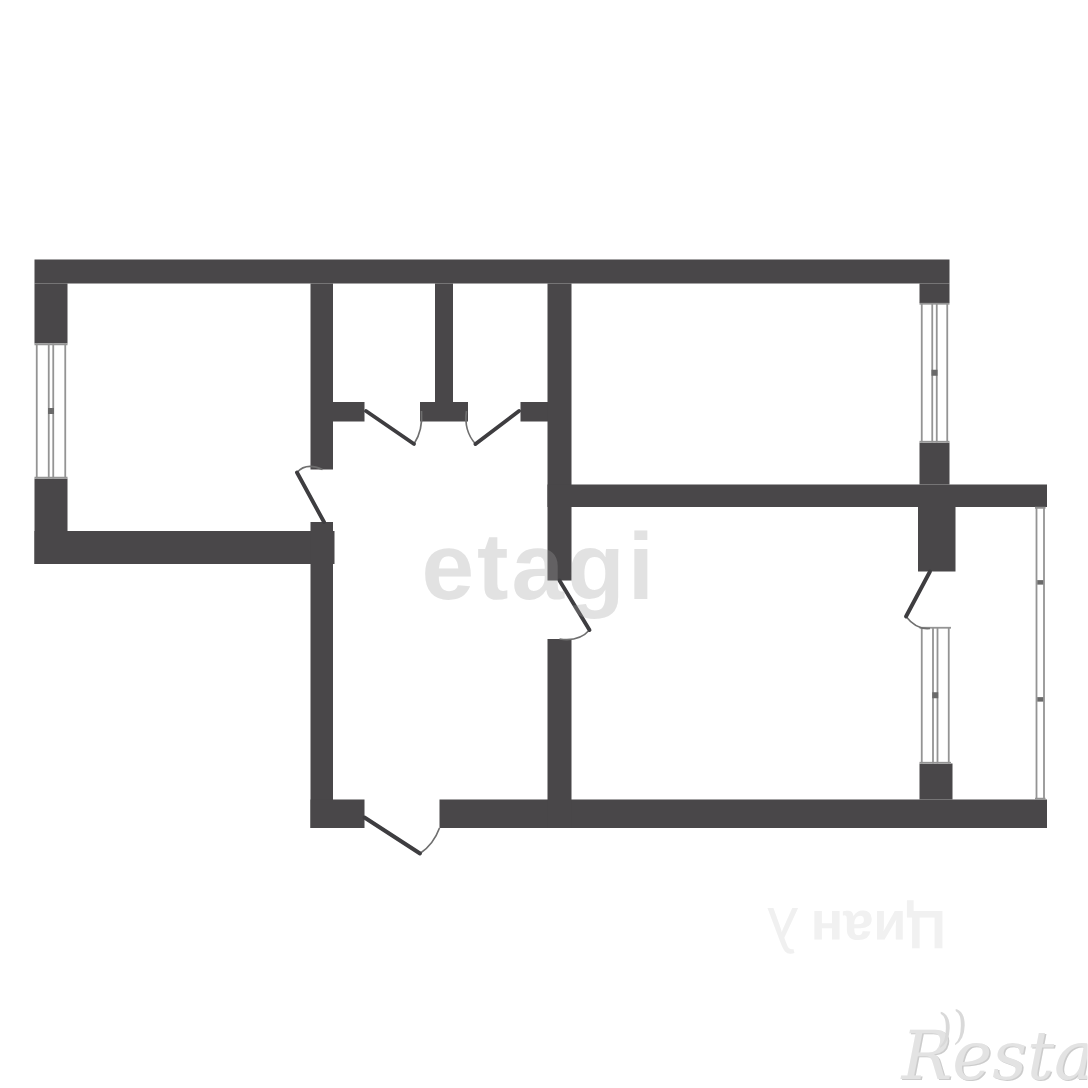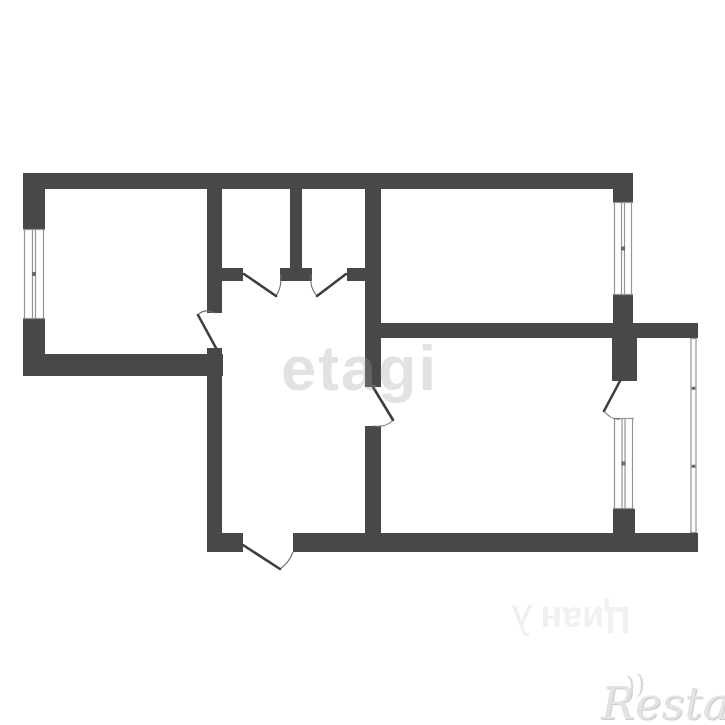--- a/index.html
+++ b/index.html
@@ -2,21 +2,21 @@
 <html><head>
 <meta charset="utf-8">
 <style>
   html,body{margin:0;padding:0;background:#ffffff;}
   .canvas{
     position:relative;width:725px;height:725px;background:#ffffff;
     overflow:hidden;font-family:"Liberation Sans",sans-serif;
   }
   svg.plan{position:absolute;left:0;top:0;}
   .wm-etagi{
-    position:absolute;left:281px;top:332px;
+    position:absolute;left:281px;top:342px;
     font-size:63px;font-weight:700;letter-spacing:2px;
     color:rgba(160,160,160,0.30);user-select:none;
   }
   .wm-cian{
     position:absolute;left:486px;top:594px;width:170px;height:50px;
     transform:rotate(180deg);
     display:flex;align-items:center;justify-content:center;gap:8px;
     font-size:36px;font-weight:700;color:#f1f1f1;user-select:none;
   }
   .wm-cian .logo{font-size:42px;font-weight:400;color:#f0f0f0;}

